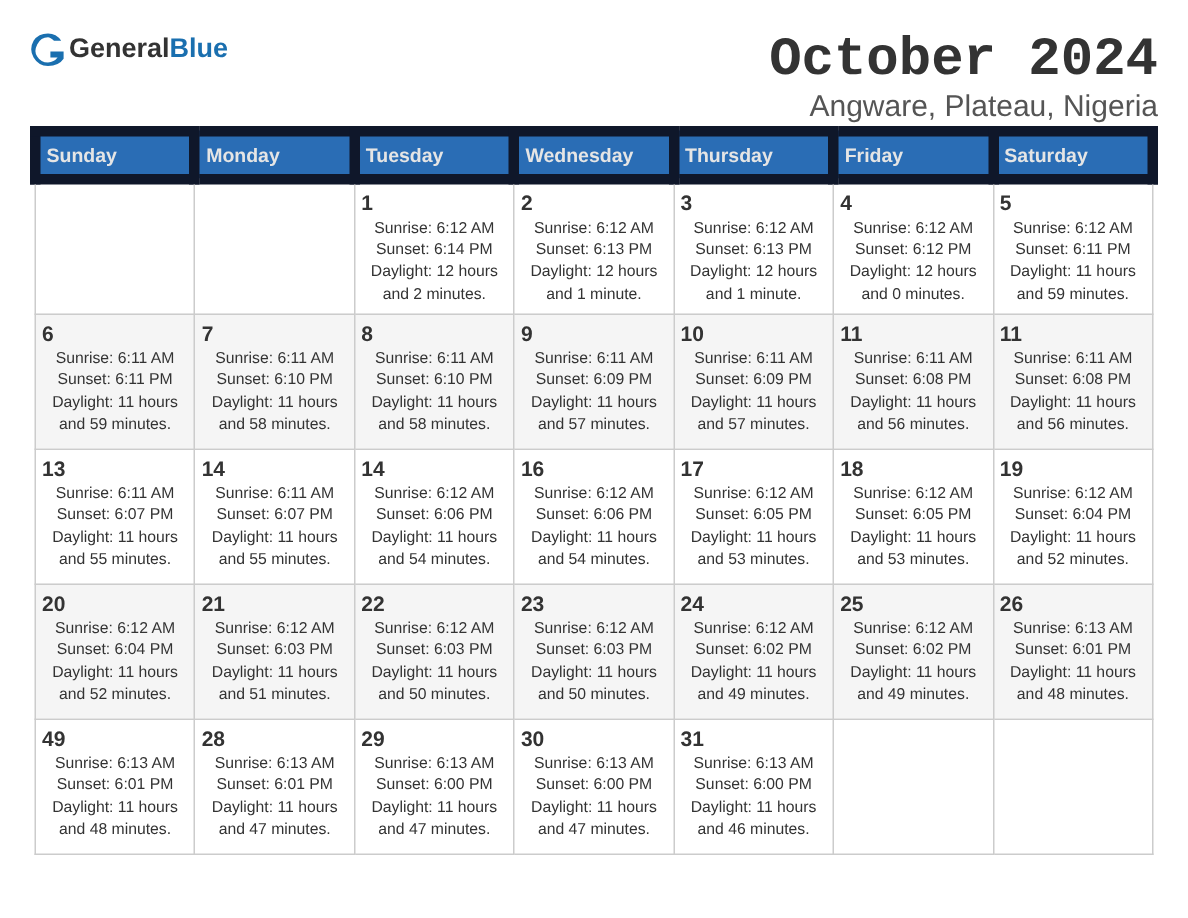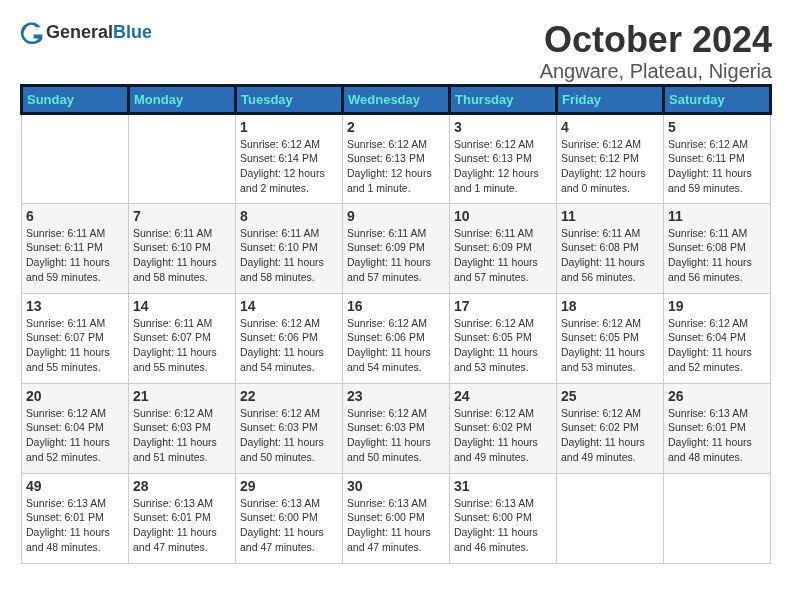--- a/index.html
+++ b/index.html
@@ -30,38 +30,39 @@
       margin-right: 2px;
     }
     .title-block {
       text-align: right;
     }
     .month-title {
       font-size: 36px;
       font-weight: bold;
       color: #333;
       line-height: 1.1;
+      font-family: Liberation Mono, monospace;
     }
     .subtitle {
       font-size: 20px;
       color: #555;
     }
     table {
       width: 100%;
       border-collapse: collapse;
       font-size: 11px;
     }
     thead tr th {
       background-color: #2a6db5;
-      color: #5eead4;
+      color: #e5e5e5;
       padding: 5px 4px;
       text-align: left;
       font-size: 13px;
       font-weight: bold;
-      border: 3px solid #0f172a;
+      border: 7px solid #0f172a;
     }
     tbody tr td {
       border: 1px solid #ccc;
       vertical-align: top;
       padding: 4px;
       min-height: 80px;
       height: 90px;
       width: calc(100% / 7);
       background: #fff;
     }
@@ -72,20 +73,21 @@
       font-size: 14px;
       font-weight: bold;
       color: #333;
       display: block;
       margin-bottom: 2px;
     }
     .day-detail {
       color: #333;
       font-size: 10.5px;
       line-height: 1.4;
+      text-align: center;
     }
     .empty-cell {
       background: #fff !important;
     }
   </style>
 </head>
 <body>
 
 <div class="header">
   <div class="logo">

